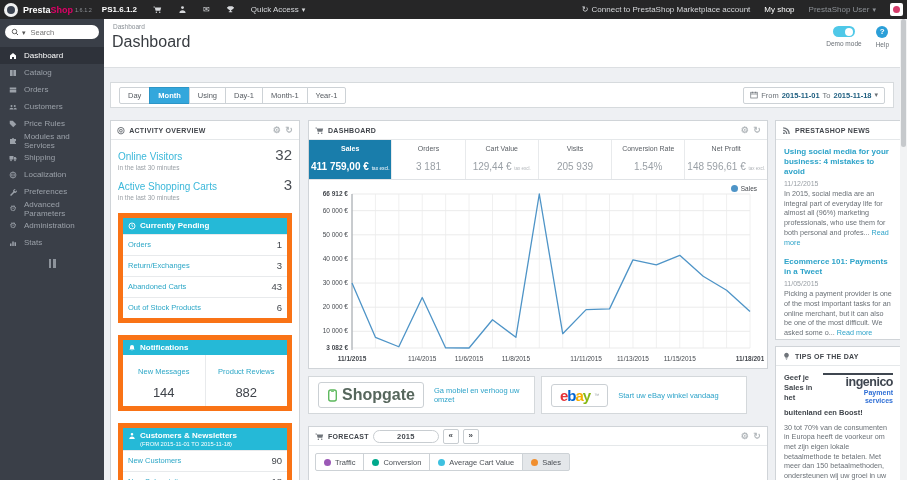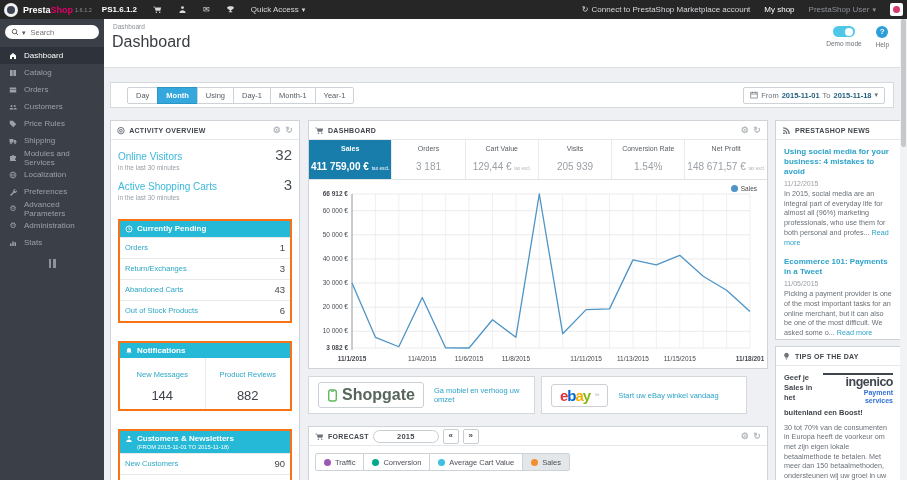--- a/index.html
+++ b/index.html
@@ -42,41 +42,41 @@
   .toggle{width:22px;height:11px;border-radius:6px;background:#4fc8e8;position:relative;margin:0 auto;cursor:pointer}
   .toggle:after{content:"";position:absolute;right:1.5px;top:1.5px;width:8px;height:8px;border-radius:50%;background:#fff}
   .help-circle{width:12px;height:12px;border-radius:50%;background:#2b9fd8;color:#fff;font-size:8px;font-weight:bold;
                line-height:12px;text-align:center;margin:0 auto;cursor:pointer}
   .head-lbl{font-size:6.5px;color:#6b7177;margin-top:3px}
   
   .toolbar{position:absolute;left:6px;top:63px;width:784px;height:26px;background:#fff;border:1px solid #d6dadd;
            display:flex;align-items:center;padding:0 8px;box-sizing:border-box}
   .btn-group{display:flex}
   .range-btn{font-size:7.5px;color:#555a60;background:#fff;border:1px solid #cdd2d6;padding:3px 8px;margin-left:-1px;cursor:pointer}
-  .range-btn:first-child{border-radius:2px 0 0 2px;margin-left:8px}
+  .range-btn:first-child{border-radius:2px 0 0 2px;margin-left:0}
   .range-btn:last-child{border-radius:0 2px 2px 0}
   .range-btn.active{background:#34a7dc;border-color:#2d95c6;color:#fff;font-weight:bold}
   .datebox{margin-left:auto;border:1px solid #cdd2d6;border-radius:2px;background:#fff;display:flex;align-items:flex-start;
            gap:3px;font-size:7.5px;color:#6b7177;padding:3px 6px;cursor:pointer}
   .datebox b{color:#1f5f80}
   
   .panel{position:absolute;background:#fff;border:1px solid #d0d4d8;box-sizing:border-box}
   .panel-h{height:18px;display:flex;align-items:center;gap:4px;padding:0 6px;border-bottom:1px solid #e5e8ea;
            font-size:7px;font-weight:bold;letter-spacing:.3px;color:#41454b}
   .panel-h .sp{flex:1}
   .hicon{color:#b3b8bc;font-size:9px;cursor:pointer;line-height:1}
   .panel-h .ic{width:9px;height:9px;color:#6f747a}
   
   #activity{left:6px;top:101px;width:190px;height:400px}
   .act-body{padding:6px 7px}
   .metric{display:flex;justify-content:space-between;align-items:baseline}
   .metric a{font-size:10px;color:#3cb8da;text-decoration:none;cursor:pointer}
   .metric .mv{font-size:15px;color:#4a4e54}
   .msub{font-size:6.5px;color:#9aa0a6;margin:1px 0 5px}
-  .section{margin-top:18px;border:2px solid #f97316}
+  .section{margin-top:12px;border:5px solid #f97316}
   .section-h{background:#25b9d7;color:#fff;padding:3px 5px;display:flex;gap:4px}
   .section-h .ic{width:8px;height:8px;margin-top:1px;flex:none;color:#fff}
   .sec-title{font-size:8px;font-weight:bold;line-height:1.2}
   .sec-sub{font-size:5.8px;font-weight:normal}
   .srow{display:flex;justify-content:space-between;align-items:center;padding:4.5px 5px;border-top:1px solid #e8eaec;cursor:pointer}
   .srow:first-of-type{border-top:none}
   .srow a{font-size:7.5px;color:#2da7c7;text-decoration:none}
   .srow .rv{font-size:9.5px;color:#43474d}
   .cols{display:flex}
   .coln{flex:1;text-align:center;padding:5px 2px 6px;cursor:pointer}
@@ -215,29 +215,29 @@
     <span>Customers</span>
     </div>
   <div class="menu-item">
     <svg class="ic" viewBox="0 0 16 16">
         <path d="M1.5 7.5v-6h6l7 7-6 6z"></path>
       </svg>
     <span>Price Rules</span>
     </div>
   <div class="menu-item">
     <svg class="ic" viewBox="0 0 16 16">
+        <path d="M6 4a2 2 0 114 0h4v4a2 2 0 100 4v2H2V4z"></path>
+      </svg>
+    <span>Modules and Services</span>
+    </div>
+  <div class="menu-item">
+    <svg class="ic" viewBox="0 0 16 16">
         <path d="M1 4h8v7H1zm9 2h3l2 2.5V11h-5zM4 11.2a1.6 1.6 0 110 3.2 1.6 1.6 0 010-3.2zm8 0a1.6 1.6 0 110 3.2 1.6 1.6 0 010-3.2z"></path>
       </svg>
     <span>Shipping</span>
-    </div>
-  <div class="menu-item">
-    <svg class="ic" viewBox="0 0 16 16">
-        <path d="M6 4a2 2 0 114 0h4v4a2 2 0 100 4v2H2V4z"></path>
-      </svg>
-    <span>Modules and Services</span>
     </div>
   <div class="menu-item">
     <svg class="ic" viewBox="0 0 16 16">
         <circle cx="8" cy="8" r="6" fill="none" stroke="currentColor" stroke-width="1.4"></circle>
         <ellipse cx="8" cy="8" rx="2.6" ry="6" fill="none" stroke="currentColor" stroke-width="1.2"></ellipse>
         <path d="M2 8h12" stroke="currentColor" stroke-width="1.2"></path>
       </svg>
     <span>Localization</span>
     </div>
   <div class="menu-item">
@@ -416,21 +416,21 @@
       <div class="kpi">
           <div class="kl">Visits</div>
           <div class="kv"><span>205 939</span></div>
         </div>
       <div class="kpi">
           <div class="kl">Conversion Rate</div>
           <div class="kv"><span>1.54%</span></div>
         </div>
       <div class="kpi">
           <div class="kl">Net Profit</div>
-          <div class="kv"><span>148 671,57 €</span> <span class="sfx">tax excl.</span></div>
+          <div class="kv"><span>148 596,61 €</span> <span class="sfx">tax excl.</span></div>
         </div>
     </div>
     <div class="chart-wrap">
       <svg id="sales-chart-svg" width="452" height="184" style="position:absolute;left:3px;top:2px">
           <line x1="40" x2="40" y1="12" y2="166" stroke="#f0f0f0" stroke-width="1"></line>
           <line x1="63.41176470588235" x2="63.41176470588235" y1="12" y2="166" stroke="#f0f0f0" stroke-width="1"></line>
           <line x1="86.8235294117647" x2="86.8235294117647" y1="12" y2="166" stroke="#f0f0f0" stroke-width="1"></line>
           <line x1="110.23529411764706" x2="110.23529411764706" y1="12" y2="166" stroke="#f0f0f0" stroke-width="1"></line>
           <line x1="133.6470588235294" x2="133.6470588235294" y1="12" y2="166" stroke="#f0f0f0" stroke-width="1"></line>
           <line x1="157.05882352941177" x2="157.05882352941177" y1="12" y2="166" stroke="#f0f0f0" stroke-width="1"></line>

